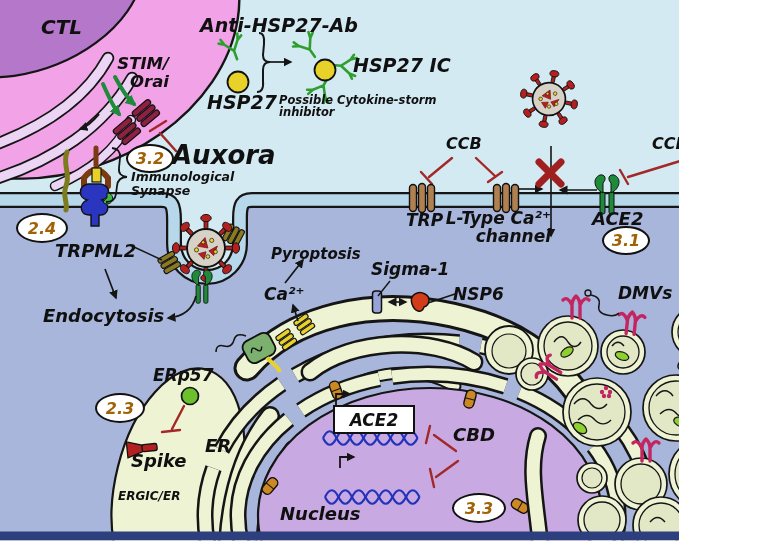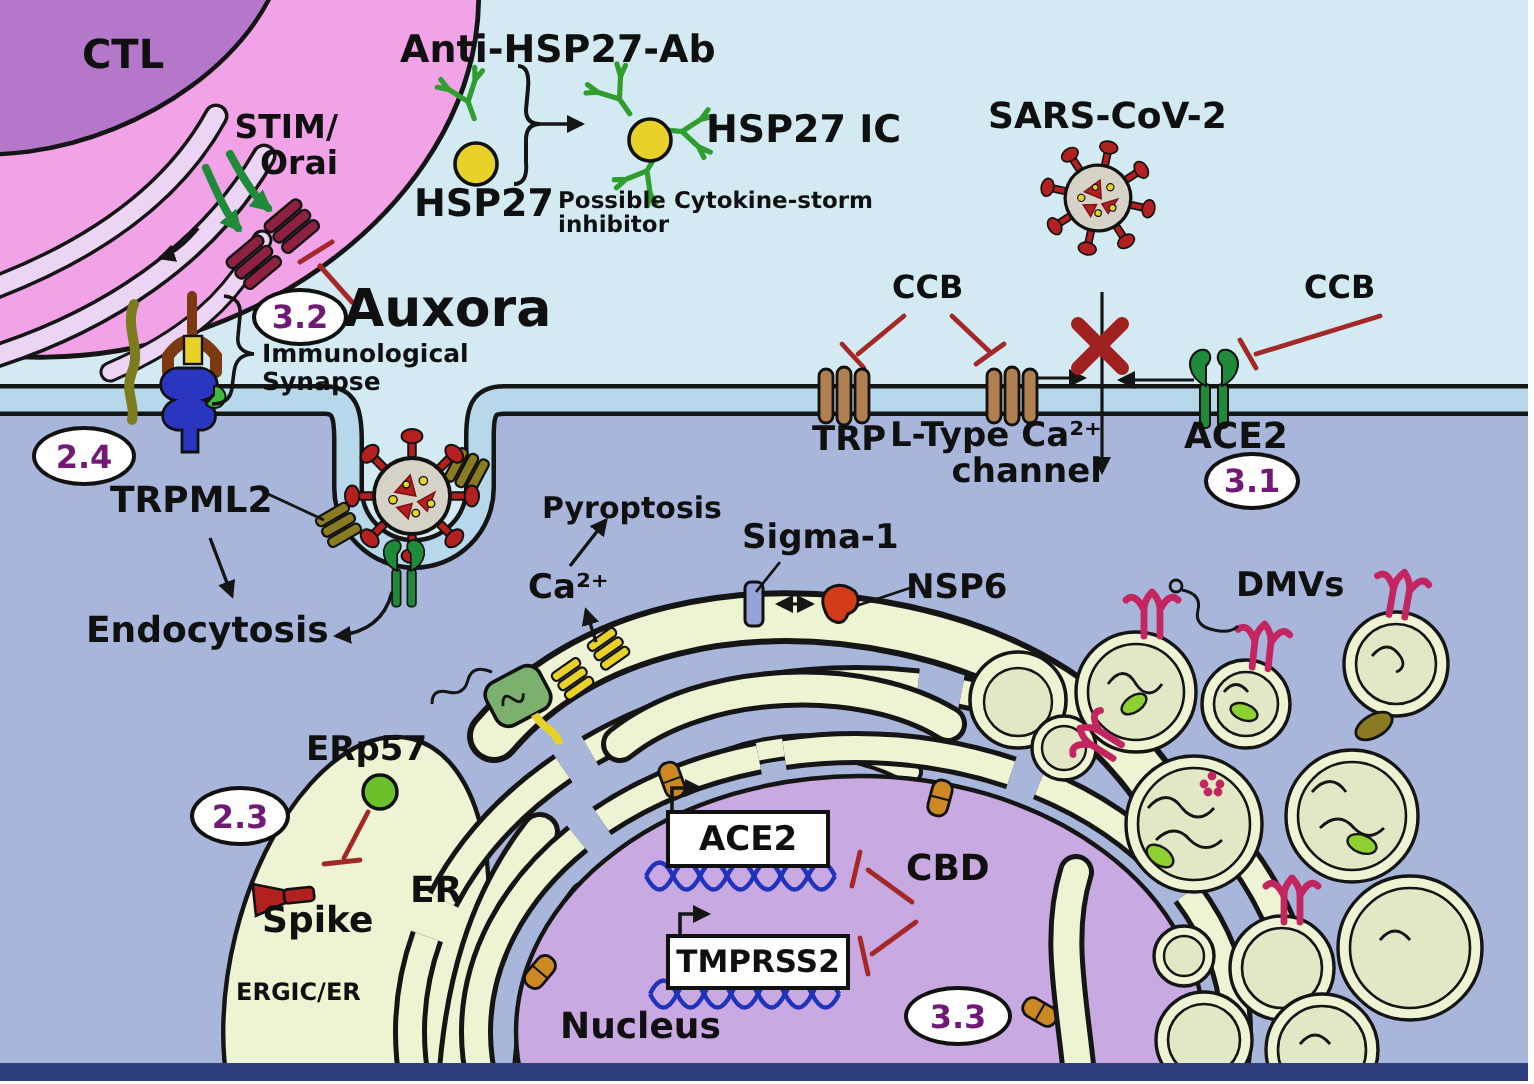--- a/index.html
+++ b/index.html
@@ -6,27 +6,27 @@
     --extracell:#d4eaf2; --cytoplasm:#a9b6db; --membrane:#b7d8ea; --outline:#151515;
     --ctl:#f2a3e8; --ctlinner:#ecd4f4; --ctlnuc:#b577ca;
     --er:#eef3d4; --dmvinner:#e2e8c6; --nucleus:#c9a9e2;
     --virusbody:#d6d2c8; --vred:#b32020; --inhib:#a32828;
     --green:#1f8a3a; --abgreen:#2f9e2f; --yellow:#e8d22a; --brown:#b08050;
     --maroon:#8e2042; --olive:#8a7a22; --magenta:#c2255f; --orange:#cc8822;
     --dna:#2233bb; --bluerec:#2a35c0; --lime:#8ed02f; --ribosome:#7bb06e;
     --sigma:#96a2d8; --nsp6:#d23c18; --erp57:#6cc02c; --footer:#2e3f7e;
   }
   html,body{margin:0;padding:0;background:#ffffff;}
-  #fig{position:relative;width:764px;height:542px;overflow:hidden;background:#fff;
-       font-family:"DejaVu Sans","Liberation Sans",sans-serif;}
+  #fig{position:relative;width:679px;height:542px;overflow:hidden;background:#fff;
+       font-family:"DejaVu Sans","Liberation Sans",sans-serif;font-style:italic;}
   #art{position:absolute;left:0;top:0;z-index:1;}
   .lbl{position:absolute;z-index:3;font-weight:700;color:#101010;white-space:pre-line;line-height:1.08;}
   .ctr{text-align:right;}
   .badge{position:absolute;z-index:3;background:#fff;border:2.3px solid #111;border-radius:50%;
-         display:flex;align-items:center;justify-content:center;font-weight:700;font-size:16px;color:#701a75;}
+         display:flex;align-items:center;justify-content:center;font-weight:700;font-size:16px;color:#a16207;}
   .genebox{position:absolute;z-index:3;background:#fff;border:2.3px solid #111;
          display:flex;align-items:center;justify-content:center;font-weight:700;color:#101010;}
 </style>
 </head>
 <body>
 
 <div id="fig">
 
 <svg id="art" width="767" height="542" viewBox="0 0 767 542">
   <defs>
@@ -378,21 +378,20 @@
 </svg>
 
 <div class="lbl" style="left:41px;top:17px;font-size:20px">CTL</div>
 <div class="lbl ctr" style="left:115px;top:55px;width:54px;font-size:16.5px">STIM/
 Orai</div>
 <div class="lbl" style="left:200px;top:15px;font-size:19px">Anti-HSP27-Ab</div>
 <div class="lbl" style="left:207px;top:92px;font-size:19px">HSP27</div>
 <div class="lbl" style="left:353px;top:55px;font-size:19px">HSP27 IC</div>
 <div class="lbl" style="left:279px;top:94px;font-size:11.5px">Possible Cytokine-storm
 inhibitor</div>
-<div class="lbl" style="left:494px;top:49px;font-size:18px">SARS-CoV-2</div>
 <div class="lbl" style="left:446px;top:135px;font-size:16px">CCB</div>
 <div class="lbl" style="left:652px;top:135px;font-size:16px">CCB</div>
 <div class="lbl" style="left:172px;top:141px;font-size:26px">Auxora</div>
 <div class="lbl" style="left:131px;top:170px;font-size:12.5px">Immunological
 Synapse</div>
 <div class="lbl" style="left:406px;top:211px;font-size:17px">TRP</div>
 <div class="lbl ctr" style="left:441px;top:209px;width:110px;font-size:17px">L-Type Ca²⁺
 channel</div>
 <div class="lbl" style="left:592px;top:209px;font-size:18px">ACE2</div>
 <div class="lbl" style="left:55px;top:241px;font-size:18px">TRPML2</div>
@@ -403,21 +402,20 @@
 <div class="lbl" style="left:453px;top:285px;font-size:17px">NSP6</div>
 <div class="lbl" style="left:618px;top:284px;font-size:17px">DMVs</div>
 <div class="lbl" style="left:153px;top:366px;font-size:17px">ERp57</div>
 <div class="lbl" style="left:131px;top:451px;font-size:18px">Spike</div>
 <div class="lbl" style="left:205px;top:436px;font-size:18px">ER</div>
 <div class="lbl" style="left:118px;top:490px;font-size:12px">ERGIC/ER</div>
 <div class="lbl" style="left:453px;top:425px;font-size:18px">CBD</div>
 <div class="lbl" style="left:280px;top:504px;font-size:18px">Nucleus</div>
 
 <div class="genebox" style="left:333px;top:405px;width:78px;height:25px;font-size:17px">ACE2</div>
-<div class="genebox" style="left:333px;top:467px;width:88px;height:24px;font-size:15.5px">TMPRSS2</div>
 
 <div class="badge" style="left:16px;top:213px;width:48px;height:26px">2.4</div>
 <div class="badge" style="left:126px;top:144px;width:44px;height:25px">3.2</div>
 <div class="badge" style="left:95px;top:393px;width:46px;height:26px">2.3</div>
 <div class="badge" style="left:602px;top:226px;width:44px;height:25px">3.1</div>
 <div class="badge" style="left:452px;top:493px;width:50px;height:26px">3.3</div>
 
 </div>
 
 </body></html>

